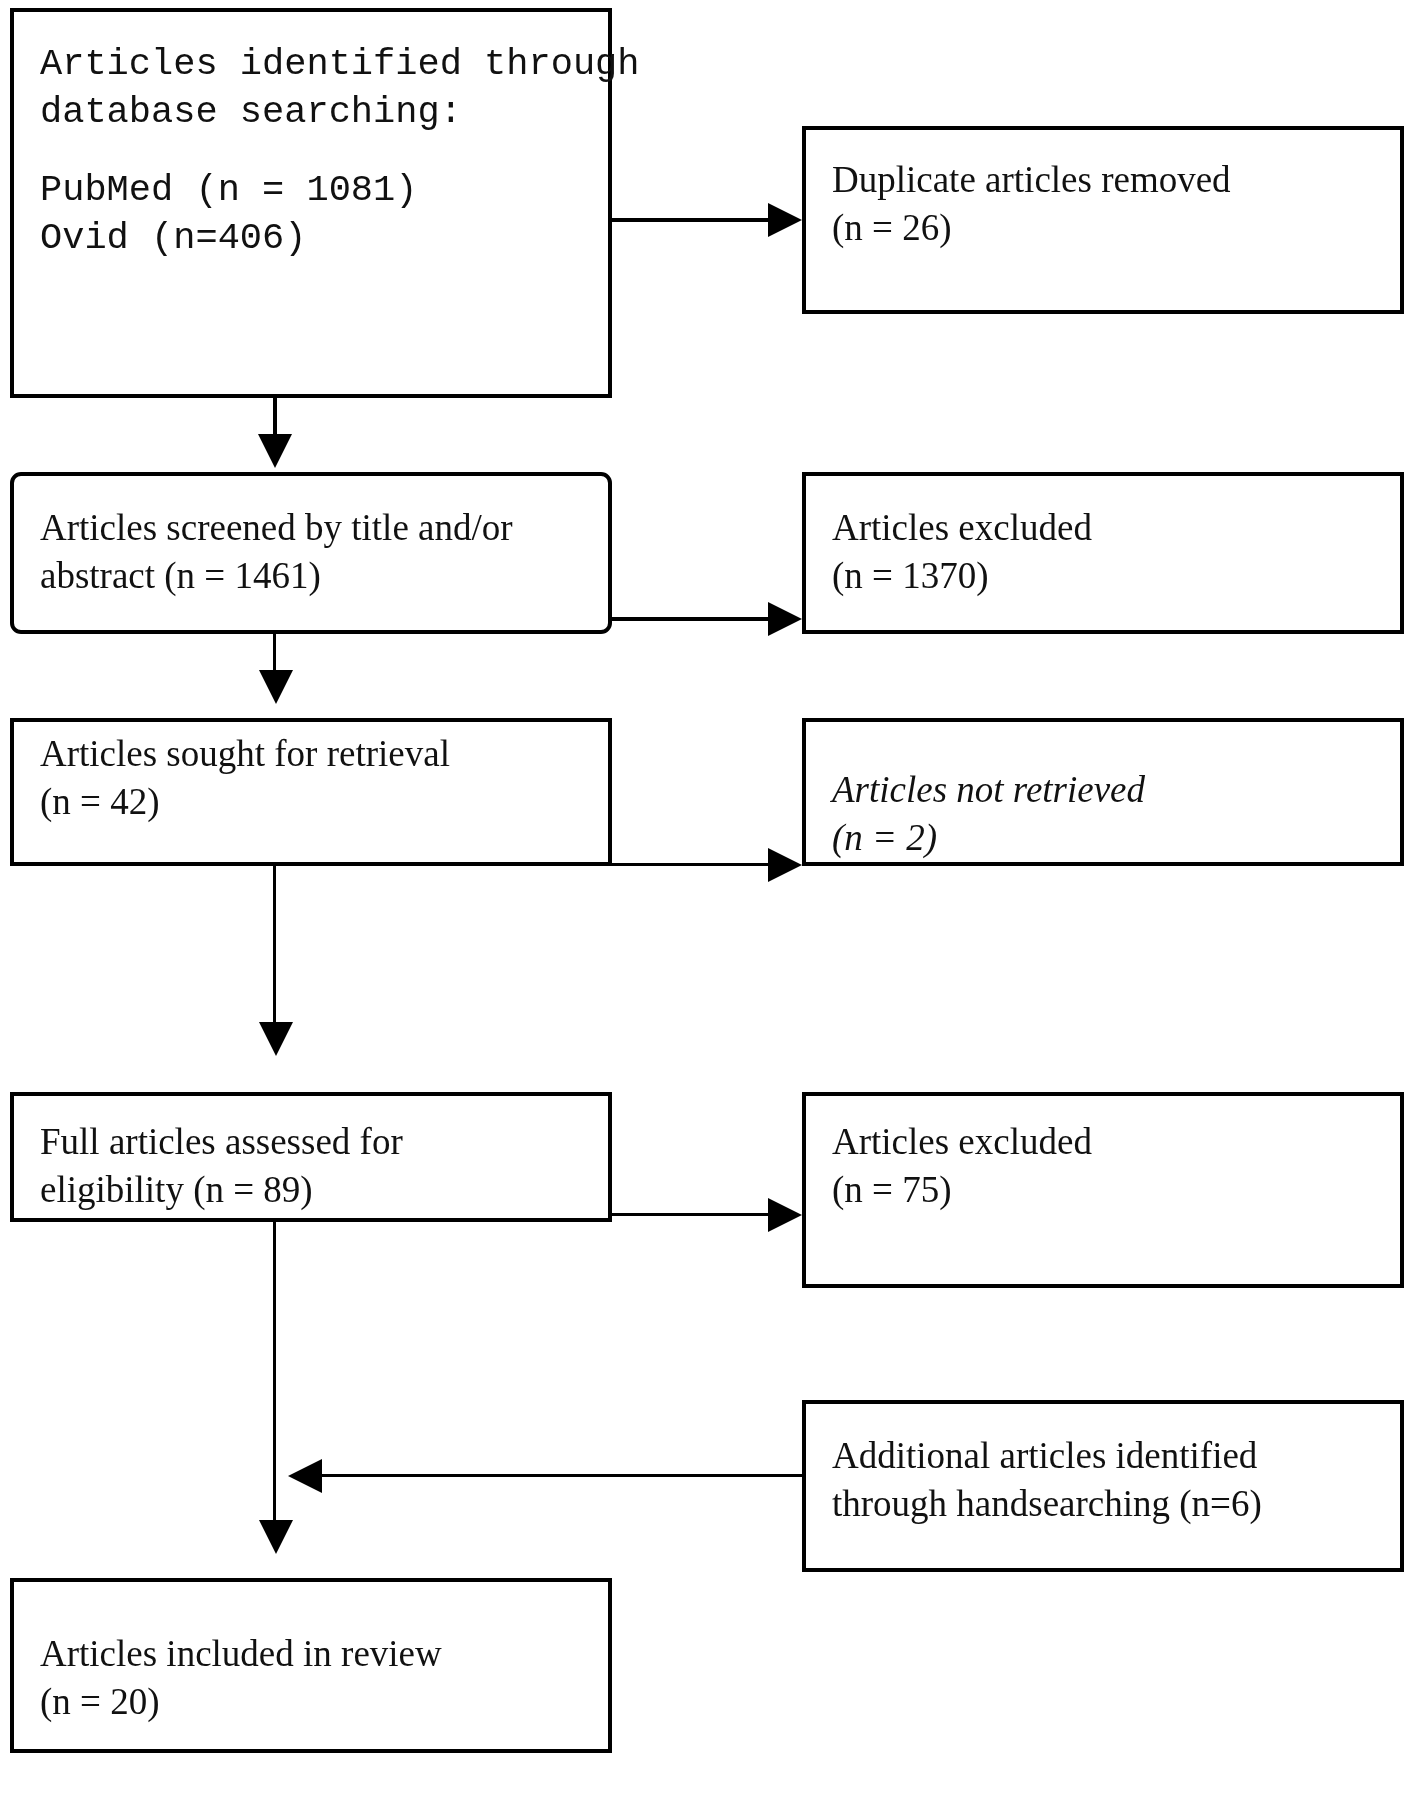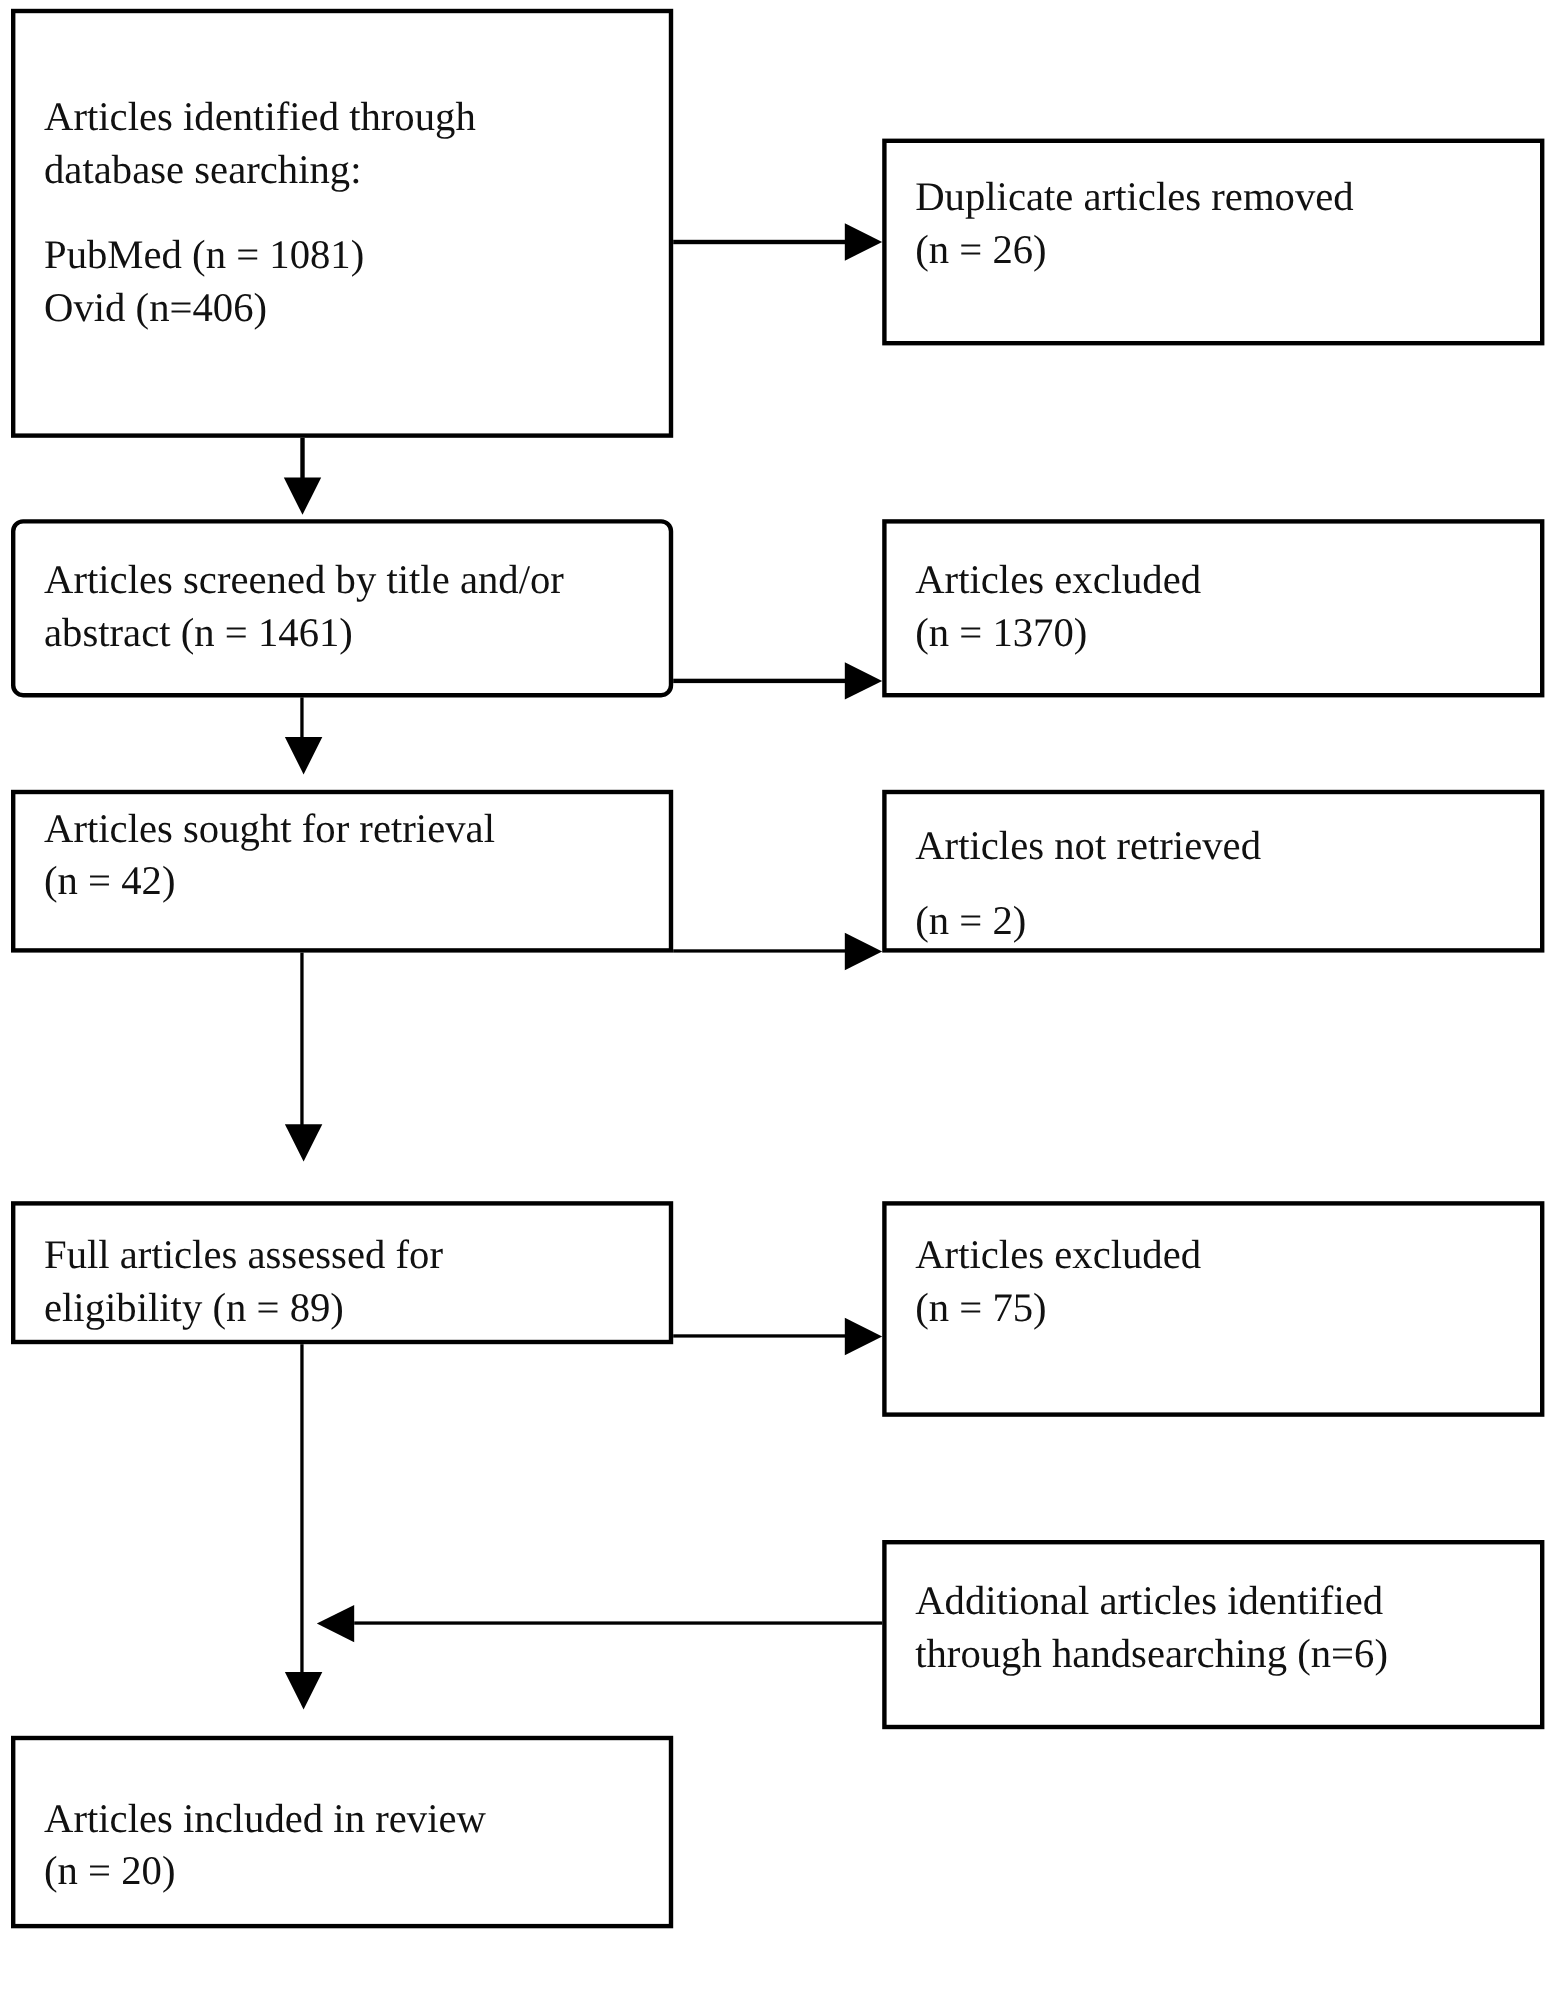--- a/index.html
+++ b/index.html
@@ -41,26 +41,26 @@
   #box-screened        { left: 10px;  top: 472px;  width: 602px; height: 162px; }
   #box-excluded-screen { left: 802px; top: 472px;  width: 602px; height: 162px; }
   #box-sought          { left: 10px;  top: 718px;  width: 602px; height: 148px; }
   #box-not-retrieved   { left: 802px; top: 718px;  width: 602px; height: 148px; }
   #box-full-assessed   { left: 10px;  top: 1092px; width: 602px; height: 130px; }
   #box-excluded-elig   { left: 802px; top: 1092px; width: 602px; height: 196px; }
   #box-handsearch      { left: 802px; top: 1400px; width: 602px; height: 172px; }
   #box-included        { left: 10px;  top: 1578px; width: 602px; height: 175px; }
 
   
-  #box-identified   { justify-content: flex-start; padding-top: 71px; }
+  #box-identified   { justify-content: flex-start; padding-top: 28px; font-family: Liberation Mono, monospace; }
   #box-duplicates   { justify-content: flex-start; padding-top: 26px; }
   #box-screened     { justify-content: flex-start; padding-top: 28px; border-radius: 11px; }
   #box-excluded-screen { justify-content: flex-start; padding-top: 28px; }
   #box-sought       { justify-content: flex-start; padding-top: 8px; }
-  #box-not-retrieved{ justify-content: space-between; padding-top: 24px; }
+  #box-not-retrieved{ justify-content: flex-end; padding-top: 24px; font-style: italic; }
   #box-full-assessed{ justify-content: flex-start; padding-top: 22px; }
   #box-excluded-elig{ justify-content: flex-start; padding-top: 22px; }
   #box-handsearch   { justify-content: flex-start; padding-top: 28px; }
   #box-included     { justify-content: flex-start; padding-top: 48px; }
 
   
   .conn {
     position: absolute;
   }
   .vline {

